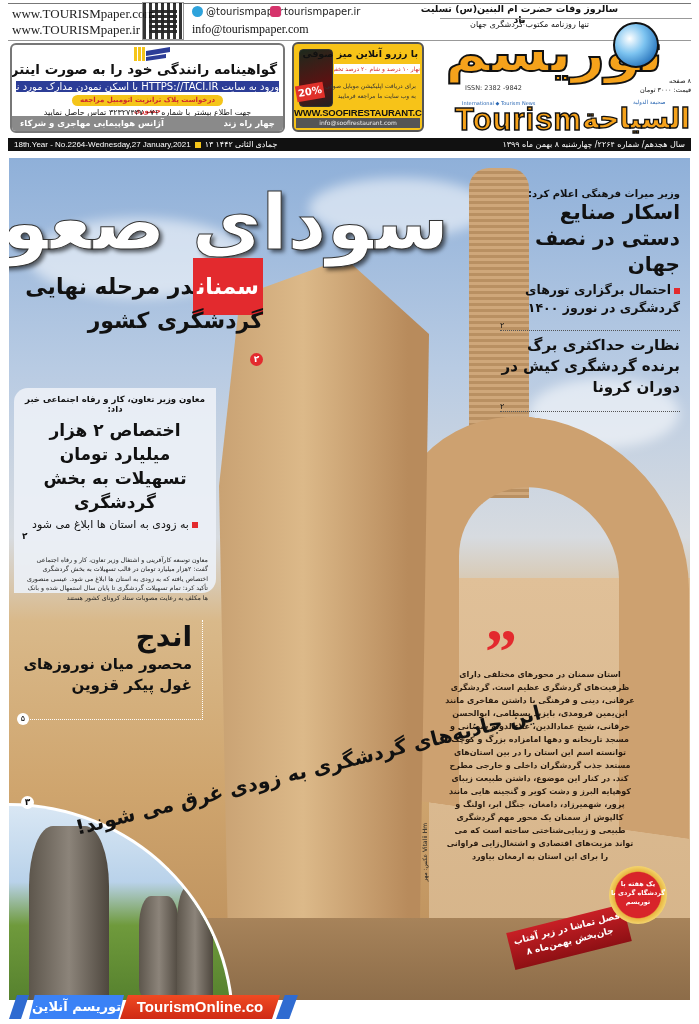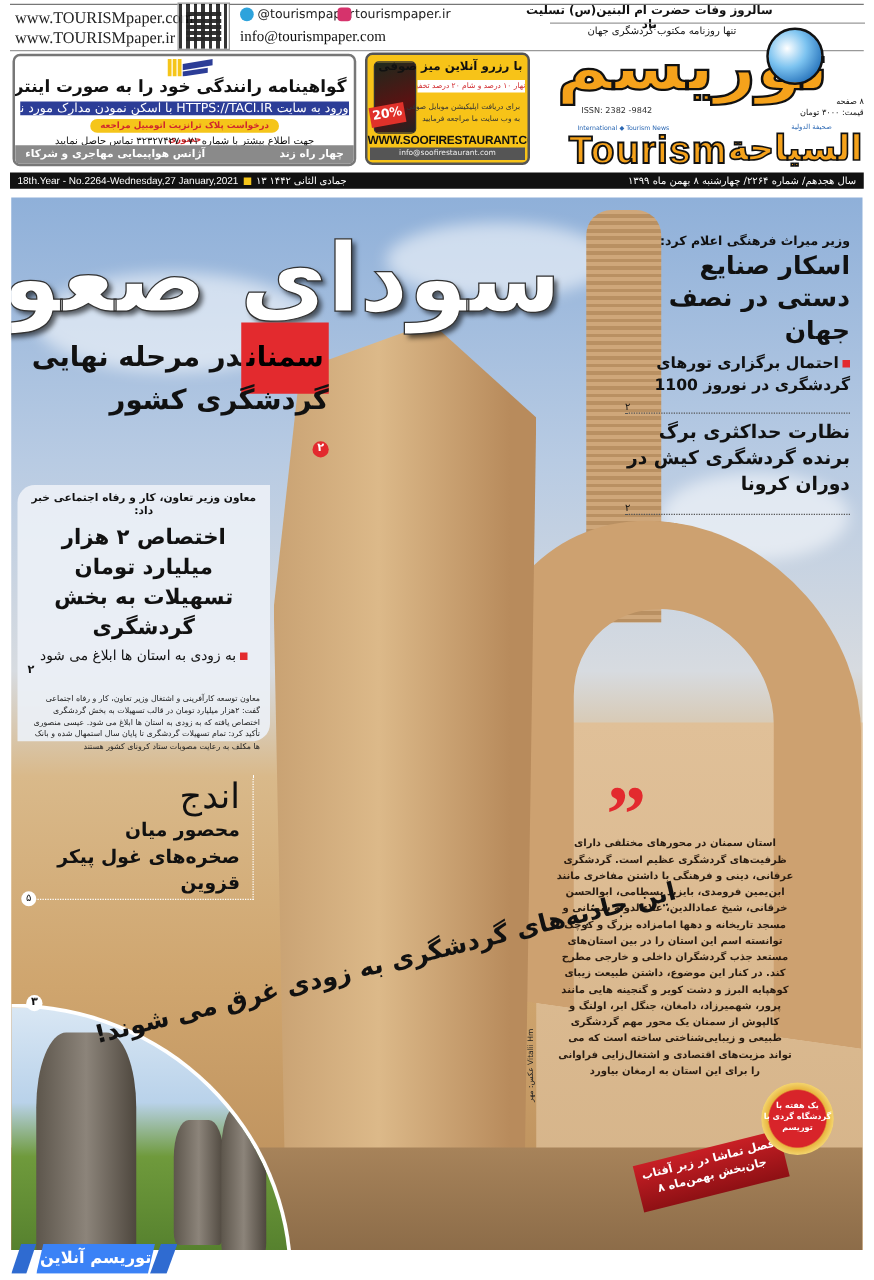--- a/index.html
+++ b/index.html
@@ -56,39 +56,39 @@
     background:linear-gradient(180deg,#8fb0d9 0%,#b8cbe3 25%,#d7dbe0 45%,#d9b98a 55%,#cfa56e 75%,#b88b58 100%)}
   .cloud{position:absolute;border-radius:50%;background:rgba(255,255,255,.55);filter:blur(6px)}
   .tower{position:absolute;left:460px;top:10px;width:60px;height:330px;background:repeating-linear-gradient(0deg,#b99062 0 3px,#cfa77a 3px 6px);border-radius:20px 20px 0 0}
   .pillar{position:absolute;left:210px;top:100px;width:210px;height:760px;background:linear-gradient(90deg,#c9a273,#dcb989 40%,#b88b5c 90%);clip-path:polygon(10% 5%,60% 0,100% 10%,95% 100%,5% 100%,0 30%)}
   .arch{position:absolute;left:380px;top:260px;width:300px;height:400px;border:70px solid #cda170;border-bottom:none;border-radius:150px 150px 0 0;transform:skewY(8deg)}
   .wall{position:absolute;left:420px;top:420px;width:270px;height:450px;background:linear-gradient(180deg,#e0c098,#d4b287);}
   .floor{position:absolute;left:0;top:760px;width:681px;height:90px;background:linear-gradient(180deg,#a7835a,#8a6a47)}
   
   .big{position:absolute;left:20px;top:20px;font-size:76px;font-weight:bold;color:#fff;direction:rtl;text-shadow:3px 3px 4px rgba(0,0,0,.6);-webkit-text-stroke:1px #333;line-height:90px;white-space:nowrap;width:420px;text-align:right}
   .deck{position:absolute;left:14px;top:112px;width:240px;direction:rtl;text-align:right;font-size:22px;font-weight:bold;color:#111;line-height:34px}
-  .red-hl{background:#e32a2e;color:#000000;padding:16px 4px}
+  .red-hl{background:#e32a2e;color:#ffffff;padding:16px 4px}
   .pgnum{display:inline-block;width:13px;height:13px;border-radius:50%;background:#e32a2e;color:#fff;font-size:9px;text-align:center;line-height:13px;font-weight:bold}
   
   .rcol{position:absolute;right:10px;top:30px;width:180px;direction:rtl;text-align:right}
   .rcol .kicker{font-size:10px;font-weight:bold}
   .rcol .hl{font-size:20px;font-weight:bold;line-height:26px}
   .rcol .sub{font-size:12.5px;font-weight:bold;line-height:18px;margin-top:4px}
   .rcol .sq{display:inline-block;width:6px;height:6px;background:#e32a2e;margin-left:3px}
   .dots{border-bottom:1px dotted #555;font-size:8px;text-align:left;margin:4px 0;height:10px;line-height:10px}
   .rcol .hl2{font-size:15px;font-weight:bold;line-height:21px}
   
   .lbox{position:absolute;left:5px;top:230px;width:202px;height:205px;background:rgba(236,240,246,.92);border-radius:14px 0 14px 0;direction:rtl;text-align:right;padding:6px 8px}
   .lbox .k{font-size:8.5px;font-weight:bold;text-align:center}
   .lbox .h{font-size:17px;font-weight:bold;line-height:24px;text-align:center;margin-top:4px}
   .lbox .s{font-size:11px;font-weight:normal;text-align:center;margin-top:4px}
   .lbox .body{font-size:6.3px;line-height:9.4px;margin-top:14px;color:#222}
   
   .andij{position:absolute;left:14px;top:462px;width:180px;height:100px;border-right:1px dotted #fff;border-bottom:1px dotted #fff;direction:rtl;text-align:right;padding-right:10px}
-  .andij .t{font-size:28px;font-weight:normal;line-height:34px}
+  .andij .t{font-size:28px;font-weight:bold;line-height:34px}
   .andij .s{font-size:15px;font-weight:bold;line-height:21px}
   .andij .n{position:absolute;left:-6px;bottom:-6px;width:12px;height:12px;border-radius:50%;background:#fff;font-size:8px;text-align:center;line-height:12px}
   
   .quote{position:absolute;left:476px;top:462px;width:40px;height:40px;font-size:64px;font-weight:bold;color:#e32a2e;font-family:"Liberation Serif",serif;line-height:64px}
   .qtext{position:absolute;left:436px;top:510px;width:190px;direction:rtl;text-align:center;font-size:8px;line-height:13px;font-weight:bold;color:#2a1c10}
   .moai-circle{position:absolute;left:0;top:645px;width:225px;height:220px;border-radius:0 100% 0 0;overflow:hidden;border:3px solid #fff;border-left:none;border-bottom:none;
      background:linear-gradient(180deg,#d9e7f4 0%,#b9d2ea 35%,#6f9a3c 55%,#4f7a2a 100%)}
   .moai{position:absolute;background:linear-gradient(90deg,#5d564c,#8c847a 50%,#4e473e);border-radius:30% 30% 10% 10%}
   .curve{position:absolute;font-size:20px;font-weight:bold;color:#111;white-space:nowrap}
   
@@ -188,37 +188,37 @@
   <div class="big">سودای صعود</div>
   <div class="deck">
     <div><span class="red-hl">سمنان</span><span>در مرحله نهایی</span></div>
     <div><span>گردشگری کشور</span></div>
     <div><span class="pgnum">۲</span></div>
   </div>
 
   <div class="rcol">
     <div class="kicker">وزیر میراث فرهنگی اعلام کرد:</div>
     <div class="hl">اسکار صنایع دستی در نصف جهان</div>
-    <div class="sub"><span class="sq"></span><span>احتمال برگزاری تورهای گردشگری در نوروز 1100</span></div>
+    <div class="sub"><span class="sq"></span><span>احتمال برگزاری تورهای گردشگری در نوروز ۱۴۰۰</span></div>
     <div class="dots">۲</div>
     <div class="hl2">نظارت حداکثری برگ برنده گردشگری کیش در دوران کرونا</div>
     <div class="dots">۲</div>
   </div>
 
   <div class="lbox">
     <div class="k">معاون وزیر تعاون، کار و رفاه اجتماعی خبر داد:</div>
     <div class="h">اختصاص ۲ هزار میلیارد تومان تسهیلات به بخش گردشگری</div>
     <div class="s"><span class="sq" style="display:inline-block;width:6px;height:6px;background:#e32a2e;margin-left:3px"></span><span>به زودی به استان ها ابلاغ می شود</span></div>
     <div style="text-align:left;font-size:9px;font-weight:bold">۲</div>
     <div class="body">معاون توسعه کارآفرینی و اشتغال وزیر تعاون، کار و رفاه اجتماعی گفت: ۲هزار میلیارد تومان در قالب تسهیلات به بخش گردشگری اختصاص یافته که به زودی به استان ها ابلاغ می شود. عیسی منصوری تأکید کرد: تمام تسهیلات گردشگری تا پایان سال استمهال شده و بانک ها مکلف به رعایت مصوبات ستاد کرونای کشور هستند</div>
   </div>
 
   <div class="andij">
     <div class="t">اندج</div>
-    <div class="s">محصور میان صخره‌های غول پیکر قزوین</div>
+    <div class="s">محصور میان نوروز‌های غول پیکر قزوین</div>
     <div class="n">۵</div>
   </div>
 
   <div class="quote">”</div>
   <div class="qtext">استان سمنان در محورهای مختلفی دارای ظرفیت‌های گردشگری عظیم است. گردشگری عرفانی، دینی و فرهنگی با داشتن مفاخری مانند ابن‌یمین فرومدی، بایزید بسطامی، ابوالحسن خرقانی، شیخ عمادالدین، علاءالدوله سمنانی و مسجد تاریخانه و دهها امامزاده بزرگ و کوچک توانسته اسم این استان را در بین استان‌های مستعد جذب گردشگران داخلی و خارجی مطرح کند. در کنار این موضوع، داشتن طبیعت زیبای کوهپایه البرز و دشت کویر و گنجینه هایی مانند پرور، شهمیرزاد، دامغان، جنگل ابر، اولنگ و کالپوش از سمنان یک محور مهم گردشگری طبیعی و زیبایی‌شناختی ساخته است که می تواند مزیت‌های اقتصادی و اشتغال‌زایی فراوانی را برای این استان به ارمغان بیاورد</div>
   <div class="credit">عکس: مهر  Vitalii Hm</div>
 
   <div class="moai-circle">
     <div class="moai" style="left:20px;top:20px;width:80px;height:200px"></div>
     <div class="moai" style="left:130px;top:90px;width:40px;height:100px"></div>
@@ -229,14 +229,15 @@
 
   <div class="ribbon">
     <span>فصل تماشا در زیر آفتاب جان‌بخش بهمن‌ماه</span> <span>۸</span>
   </div>
   <div class="seal">یک هفته با گردشگاه گردی با توریسم</div>
 </div>
 
 <div class="abs footer">
   <div class="blue1"></div>
   <div class="fa">توریسم آنلاین</div>
+  <div class="en">TourismOnline.co</div>
   <div class="blue2"></div>
 </div>
 
 </body></html>

